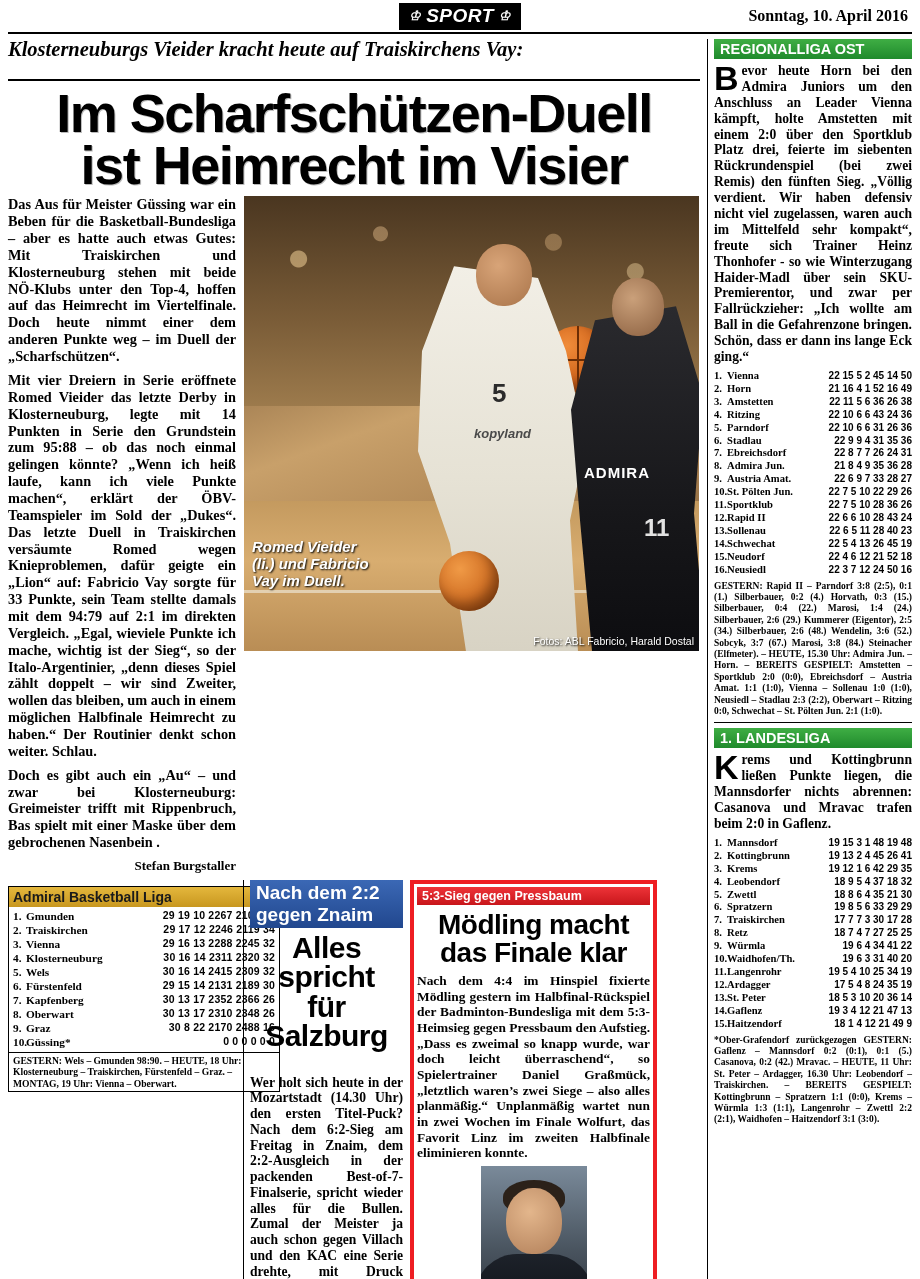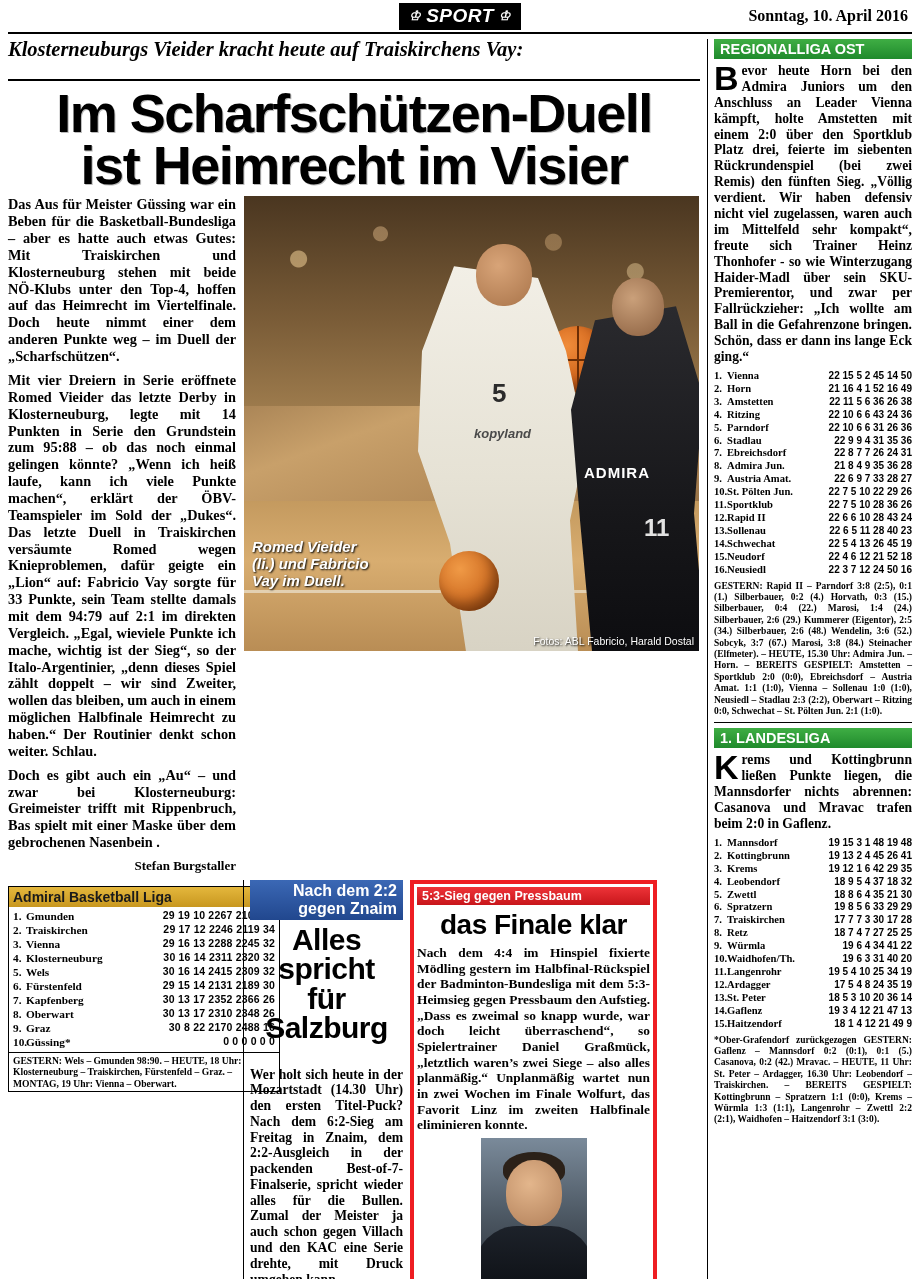--- a/index.html
+++ b/index.html
@@ -189,21 +189,21 @@
 
   
   .bottom { display: flex; gap: 7px; margin-top: 6px; }
   .col-znaim { width: 228px; }
   .col-salz { width: 160px; padding-left:6px; border-left:1px solid #000;}
   .col-moed { width: 247px; }
 
   .banner-blue {
     background: linear-gradient(180deg,#3b68b5,#21478e);
     color: #fff; font-family:"Liberation Sans",sans-serif; font-weight: bold;
-    font-size: 16px; padding: 2px 6px; display:inline-block; width:100%;text-align:right;
+    font-size: 19px; padding: 2px 6px; display:inline-block; width:100%;
   }
   .sub-head {
     font-family: "Liberation Sans", sans-serif; font-weight: bold;
     font-size: 30px; line-height: 0.98; text-align: center; margin: 5px 0 24px 0;
     letter-spacing:-0.5px;
   }
   .col-text p {
     margin: 0 0 6px 0; font-size: 13.6px; line-height: 1.16; text-align: justify; font-weight:bold;
   }
 
@@ -390,20 +390,21 @@
             <p>„Sieg abhacken, nochmals so ein Programm abrufen“, gibt Salzburgs Doppelpack-Knipser Latusa die Marschroute vor.</p>
           </div>
           
           
         </div>
 
         <div class="col-moed">
           <div class="red-box">
             <div class="banner-red">5:3-Sieg gegen Pressbaum</div>
             <div class="moed-head">
+              <div>Mödling macht</div>
               <div>das Finale klar</div>
             </div>
             <div class="moed-text">
               <p>Nach dem 4:4 im Hinspiel fixierte Mödling gestern im Halbfinal-Rückspiel der Badminton-Bundesliga mit dem 5:3-Heimsieg gegen Pressbaum den Aufstieg. „Dass es zweimal so knapp wurde, war doch leicht überraschend“, so Spielertrainer Daniel Graßmück, „letztlich waren’s zwei Siege – also alles planmäßig.“ Unplanmäßig wartet nun in zwei Wochen im Finale Wolfurt, das Favorit Linz im zweiten Halbfinale eliminieren konnte.</p>
             </div>
             <div class="portrait">
               <div class="hair"></div>
               <div class="face"></div>
               <div class="shoulders"></div>
             </div>

